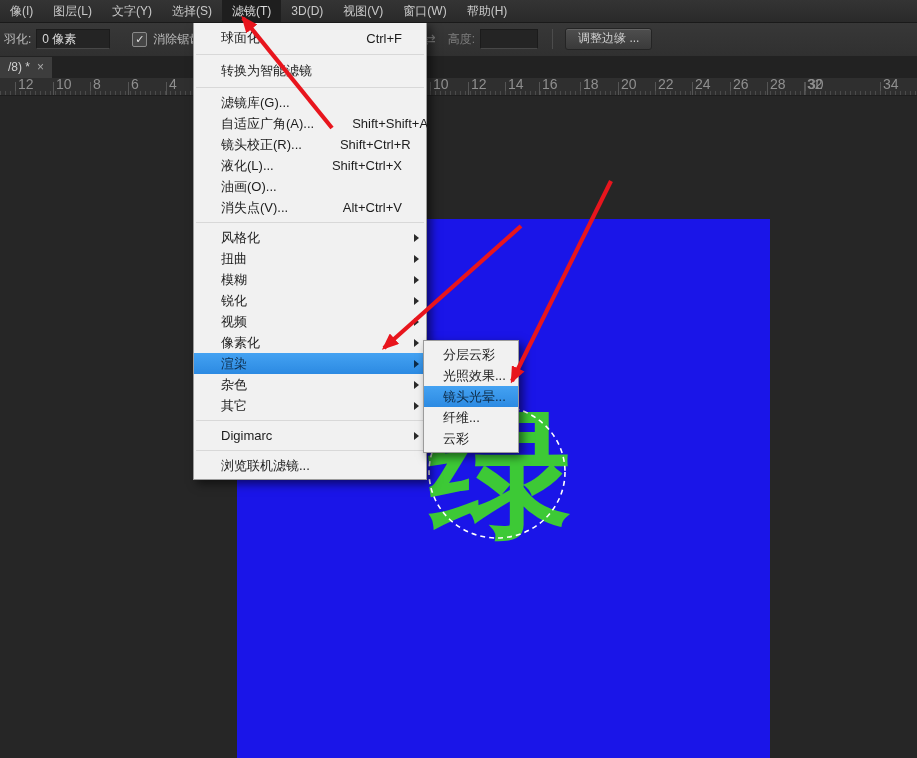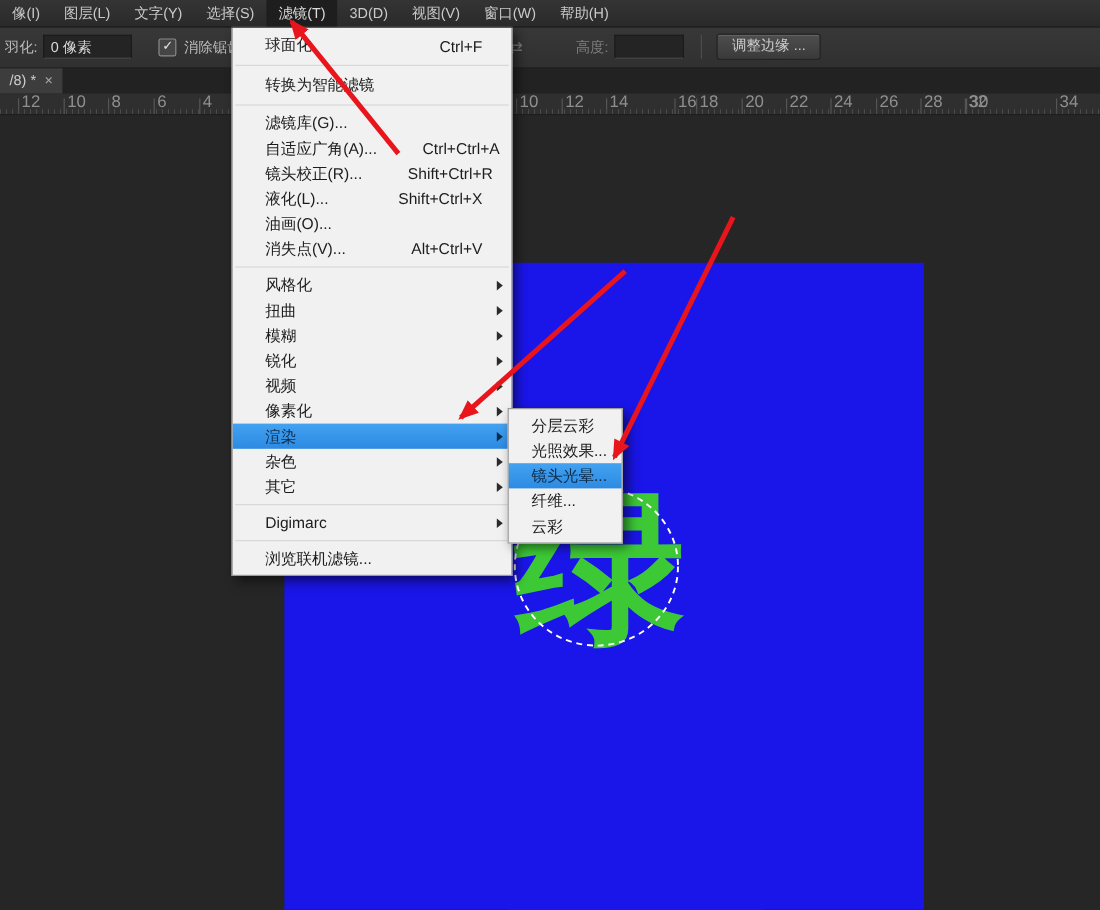--- a/index.html
+++ b/index.html
@@ -35,21 +35,21 @@
   .ob-input.feather{width:62px;}
   .ob-input.height{width:46px;}
   .ob-check{
     width:13px;height:13px;margin-left:22px;background:#454545;
     border:1px solid #8a8a8a;color:#e2e2e2;font-size:11px;line-height:13px;
     text-align:center;border-radius:2px;
   }
   .ob-check-label{margin-left:6px;}
   .ob-right{position:absolute;left:424px;top:0;height:34px;display:flex;align-items:center;}
   .ob-swap{color:#787878;font-size:14px;margin-right:12px;}
-  .ob-dim-label{color:#7e7e7e;margin-left:32px;}
+  .ob-dim-label{color:#7e7e7e;}
   .ob-divider{width:1px;height:20px;background:#4c4c4c;margin:0 12px 0 14px;}
   .ob-button{
     height:20px;padding:0 12px;border-radius:3px;
     background:linear-gradient(#4e4e4e,#3a3a3a);
     border:1px solid #242424;box-shadow:inset 0 1px 0 rgba(255,255,255,.12);
     color:#cecece;font-size:12px;line-height:19px;white-space:nowrap;
   }
   
   .tabbar{
     position:absolute;left:0;top:56px;width:100%;height:22px;
@@ -162,21 +162,21 @@
     <span class="ruler-num" style="left: 166px;">4</span>
     <span class="ruler-num" style="left: 204px;">2</span>
     <span class="ruler-num" style="left: 241px;">0</span>
     <span class="ruler-num" style="left: 279px;">2</span>
     <span class="ruler-num" style="left: 317px;">4</span>
     <span class="ruler-num" style="left: 354px;">6</span>
     <span class="ruler-num" style="left: 392px;">8</span>
     <span class="ruler-num" style="left: 430px;">10</span>
     <span class="ruler-num" style="left: 468px;">12</span>
     <span class="ruler-num" style="left: 505px;">14</span>
-    <span class="ruler-num" style="left: 562px;">16</span>
+    <span class="ruler-num" style="left: 539px;">16</span>
     <span class="ruler-num" style="left: 580px;">18</span>
     <span class="ruler-num" style="left: 618px; text-align: center;">20</span>
     <span class="ruler-num" style="left: 655px;">22</span>
     <span class="ruler-num" style="left: 692px;">24</span>
     <span class="ruler-num" style="left: 730px;">26</span>
     <span class="ruler-num" style="left: 767px;">28</span>
     <span class="ruler-num" style="left: 805px;">30</span>
     <span class="ruler-num" style="left: 804px;">32</span>
     <span class="ruler-num" style="left: 880px;">34</span>
   </div>
@@ -203,21 +203,21 @@
 
     </div>
     <div class="menu-sep"></div>
     <div class="menu-row">
       <span class="mi-label">滤镜库(G)...</span>
       <span class="mi-shortcut"></span>
 
     </div>
     <div class="menu-row">
       <span class="mi-label">自适应广角(A)...</span>
-      <span class="mi-shortcut">Ctrl+Ctrl+A</span>
+      <span class="mi-shortcut">Shift+Shift+A</span>
 
     </div>
     <div class="menu-row">
       <span class="mi-label">镜头校正(R)...</span>
       <span class="mi-shortcut">Shift+Ctrl+R</span>
 
     </div>
     <div class="menu-row">
       <span class="mi-label">液化(L)...</span>
       <span class="mi-shortcut">Shift+Ctrl+X</span>

